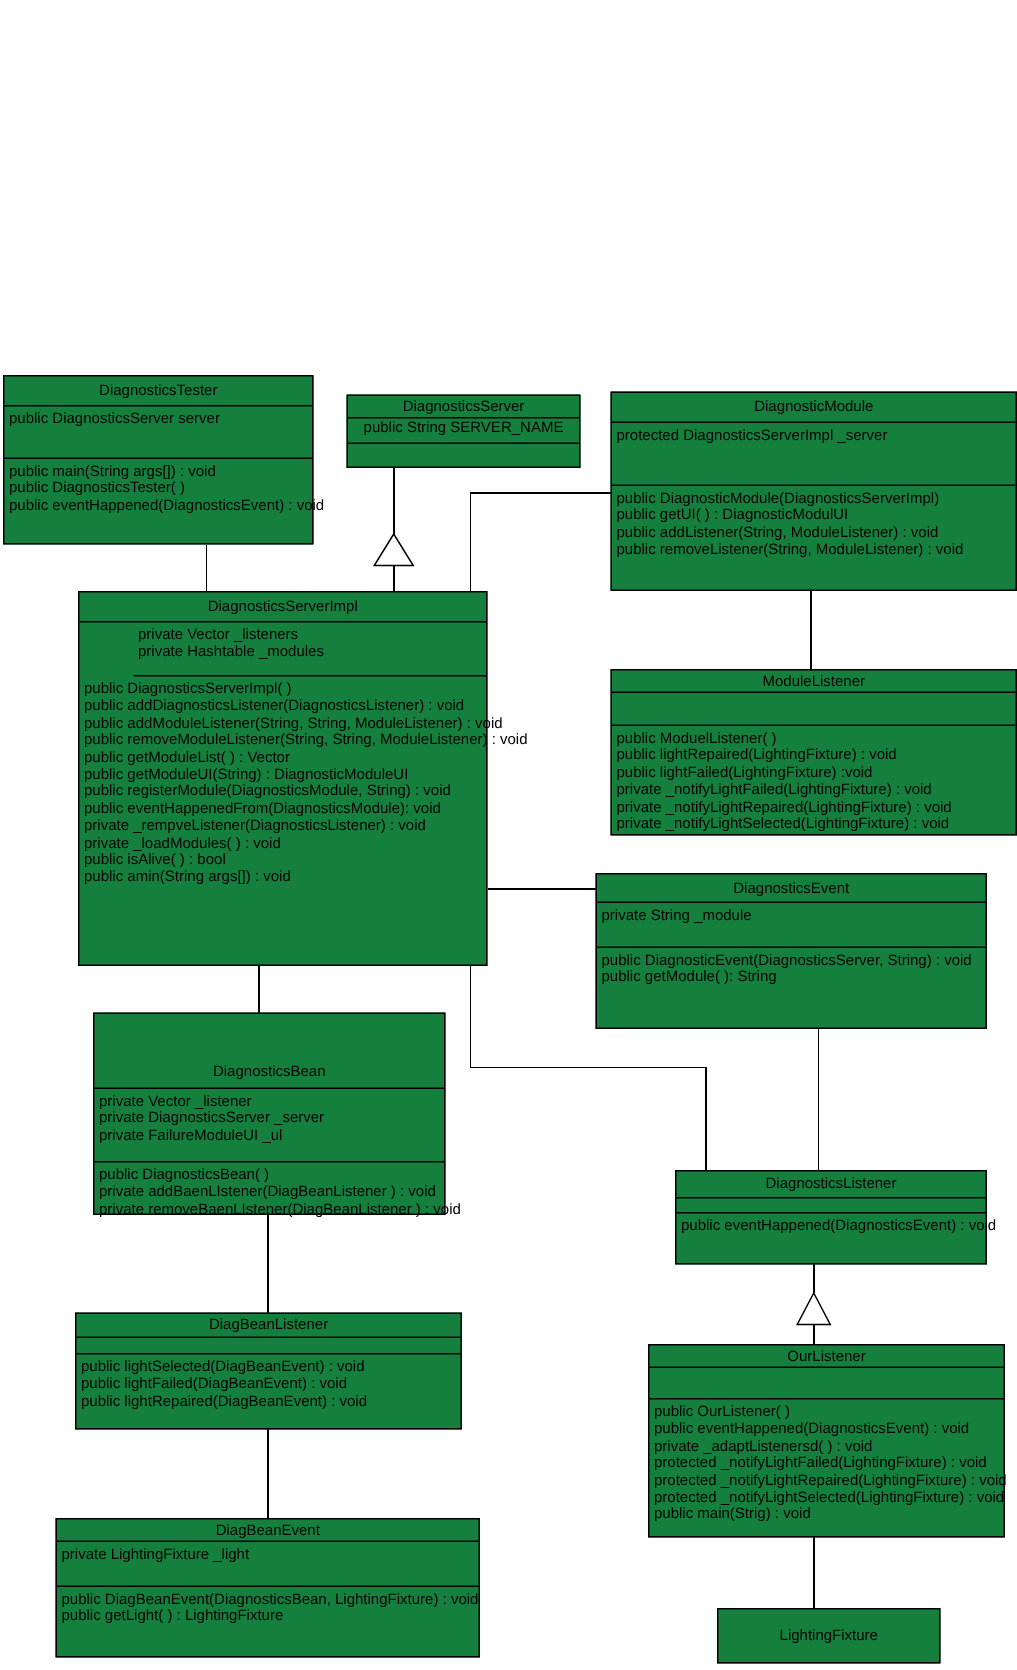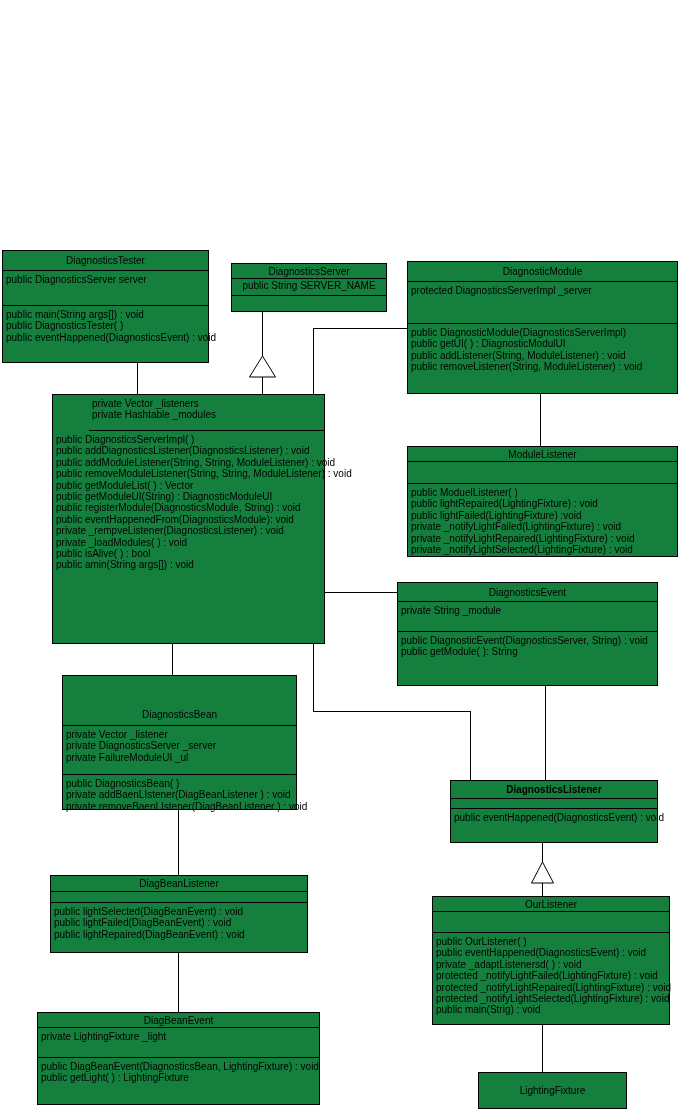--- a/index.html
+++ b/index.html
@@ -23,21 +23,21 @@
   #box-module .t{height:20px;} #box-module .a{height:42px;}
   #box-serverimpl{left:52px;top:394px;width:273px;height:250px;}
   #box-serverimpl .t{height:20px;} #box-serverimpl .a{height:36px;margin-left:36px;}
   #box-modulelistener{left:407px;top:446px;width:271px;height:111px;}
   #box-modulelistener .t{height:15px;} #box-modulelistener .a{height:22px;}
   #box-event{left:397px;top:582px;width:261px;height:104px;}
   #box-event .t{height:19px;} #box-event .a{height:30px;}
   #box-bean{left:62px;top:675px;width:235px;height:135px;}
   #box-bean .t{height:22px;margin-top:28px;} #box-bean .a{height:49px;}
   #box-listener{left:450px;top:780px;width:208px;height:63px;}
-  #box-listener .t{height:18px;font-weight:bold;} #box-listener .a{height:10px;}
+  #box-listener .t{height:18px;} #box-listener .a{height:10px;}
   #box-beanlistener{left:50px;top:875px;width:258px;height:78px;}
   #box-beanlistener .t{height:16px;} #box-beanlistener .a{height:11px;}
   #box-ourlistener{left:432px;top:896px;width:238px;height:129px;}
   #box-ourlistener .t{height:15px;} #box-ourlistener .a{height:21px;}
   #box-beanevent{left:37px;top:1012px;width:283px;height:93px;}
   #box-beanevent .t{height:15px;} #box-beanevent .a{height:30px;}
   #box-fixture{left:478px;top:1072px;width:149px;height:37px;align-items:flex-end;justify-content:center;}
   #box-fixture .t{border-bottom:none;height:100%;width:100%;}
 </style>
 </head>
@@ -96,20 +96,21 @@
     </div>
     <div class="m">
       <div class="ln">public DiagnosticModule(DiagnosticsServerImpl)</div>
       <div class="ln">public getUI( ) : DiagnosticModulUI</div>
       <div class="ln">public addListener(String, ModuleListener) : void</div>
       <div class="ln">public removeListener(String, ModuleListener) : void</div>
     </div>
   </div>
 
   <div class="cls" id="box-serverimpl">
+    <div class="t">DiagnosticsServerImpl</div>
     <div class="a">
       <div class="ln">private Vector _listeners</div>
       <div class="ln">private Hashtable _modules</div>
     </div>
     <div class="m">
       <div class="ln">public DiagnosticsServerImpl( )</div>
       <div class="ln">public addDiagnosticsListener(DiagnosticsListener) : void</div>
       <div class="ln">public addModuleListener(String, String, ModuleListener) : void</div>
       <div class="ln">public removeModuleListener(String, String, ModuleListener) : void</div>
       <div class="ln">public getModuleList( ) : Vector</div>

